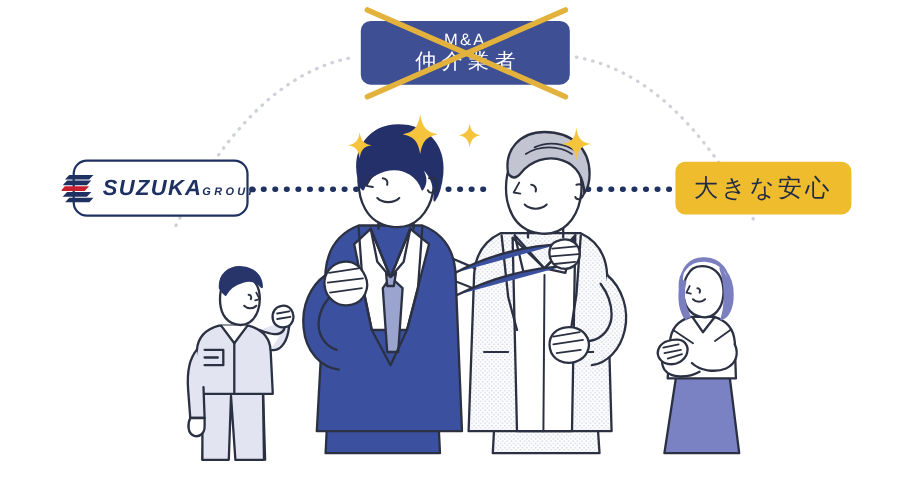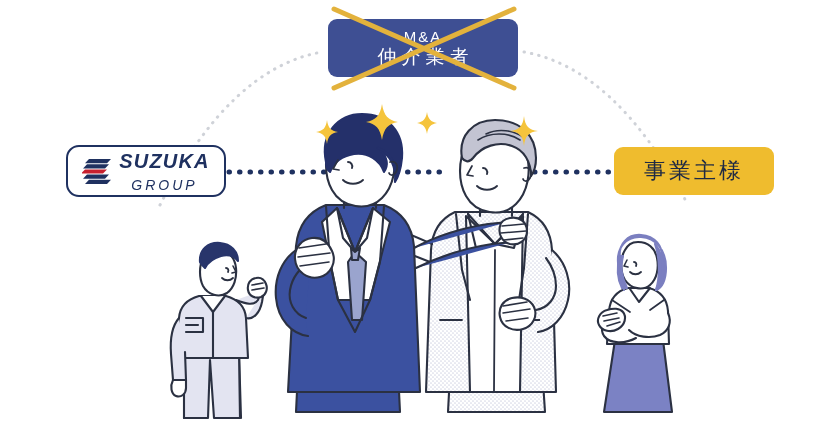--- a/index.html
+++ b/index.html
@@ -73,37 +73,36 @@
     z-index: 5;
   }
   .logo-mark {
     width: 30px;
     height: 26px;
     margin-right: 7px;
     flex: 0 0 auto;
   }
   .logo-words {
     display: flex;
-    flex-direction: column;
     align-items: center;
     line-height: 1;
   }
   .logo-suzuka {
     font-family: "Liberation Sans", sans-serif;
     font-weight: bold;
     font-style: italic;
     font-size: 20px;
     letter-spacing: 1.2px;
     color: #1f3160;
   }
   .logo-group {
     font-family: "Liberation Sans", sans-serif;
-    font-weight: normal;
+    font-weight: bold;
     font-style: italic;
-    font-size: 14px;
+    font-size: 10px;
     letter-spacing: 3px;
     color: #1f3160;
     margin-top: 7px;
   }
 
   
   .owner-box {
     position: absolute;
     left: 614px;
     top: 147px;
@@ -206,21 +205,21 @@
       <polygon points="5,16.6 27,16.6 23,20.8 1,20.8" fill="#1f3160"></polygon>
       <polygon points="7,21.8 29,21.8 25,26 3,26" fill="#1f3160"></polygon>
     </svg>
     <div class="logo-words">
       <div class="logo-suzuka">SUZUKA</div>
       <div class="logo-group">GROUP</div>
     </div>
   </div>
 
   <div class="owner-box">
-    <span class="owner-text">事業主様</span>
+    <span class="owner-text">大きな安心</span>
   </div>
 
   <svg class="layer" viewBox="0 0 840 440" xmlns="http://www.w3.org/2000/svg" style="z-index:6;">
     <defs>
       <pattern id="dots" width="4" height="4" patternUnits="userSpaceOnUse">
         <rect width="4" height="4" fill="#ffffff"></rect>
         <circle cx="1" cy="1" r="0.85" fill="#d7d9e6"></circle>
         <circle cx="3" cy="3" r="0.85" fill="#d7d9e6"></circle>
       </pattern>
     </defs>

